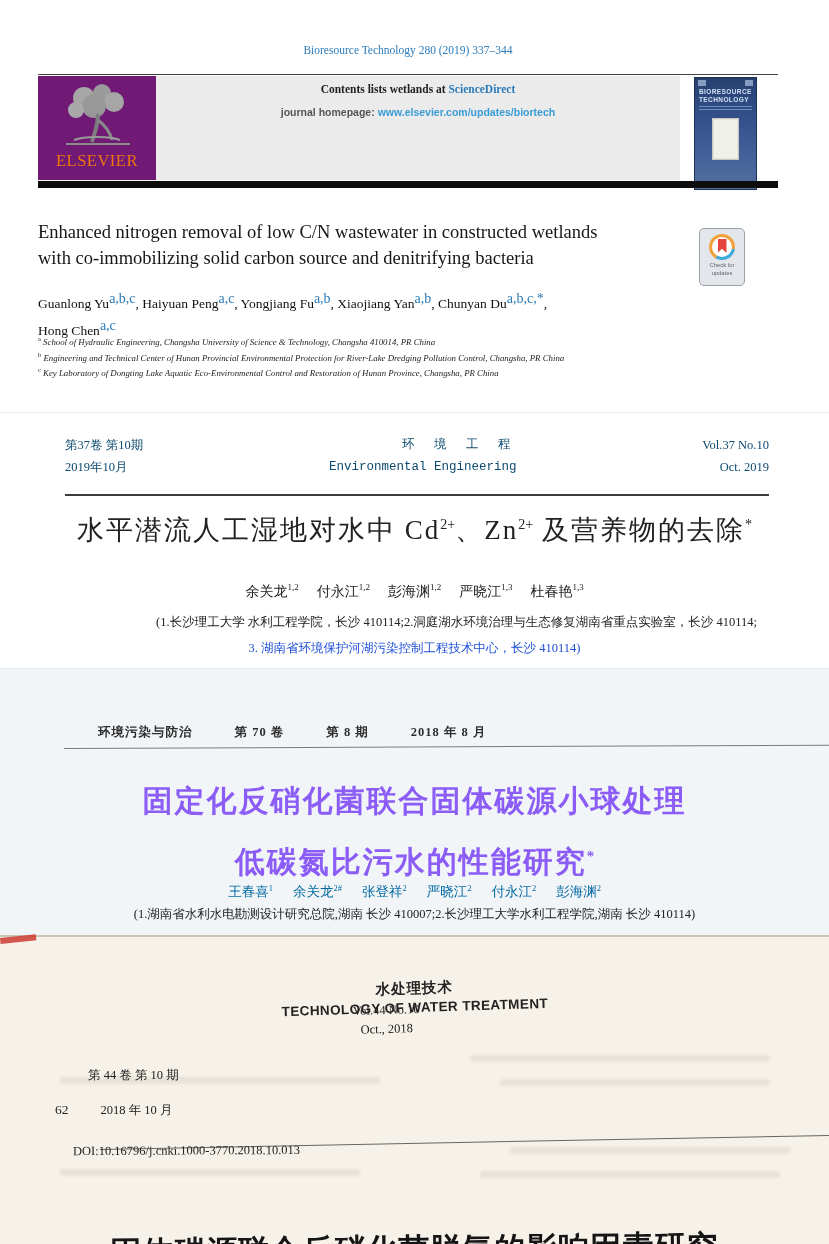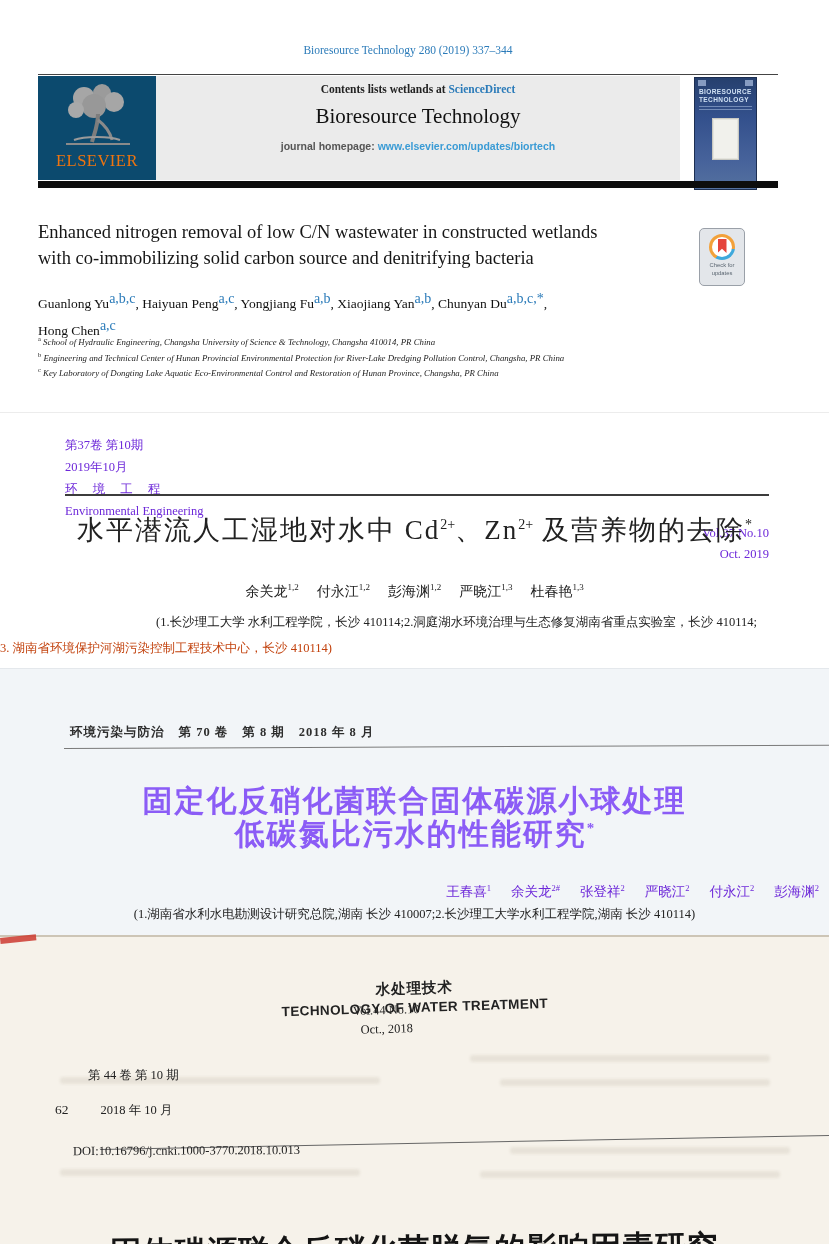--- a/index.html
+++ b/index.html
@@ -5,21 +5,21 @@
   html,body{margin:0;padding:0;background:#ffffff;}
   .page{position:relative;width:829px;height:1244px;background:#fff;overflow:hidden;
         font-family:"Liberation Serif","DejaVu Serif",serif;color:#1a1a1a;}
 
   
   .sec1{position:absolute;top:0;left:0;width:829px;height:412px;background:#fff;}
   .citation{position:absolute;top:44px;left:38px;width:740px;text-align:center;
             font-size:11.5px;color:#2b7bb9;}
   .banner-rule{position:absolute;top:74px;left:38px;width:740px;border-top:1px solid #444;}
   .banner-row{position:absolute;top:76px;left:38px;width:642px;height:104px;display:flex;}
-  .logo-col{width:118px;background:#0c4a6e;text-align:center;position:relative;}
+  .logo-col{width:118px;background:#701a75;text-align:center;position:relative;}
   .logo-col svg{display:block;margin:4px auto 0;}
   .els-word{font-size:16.5px;color:#ee7410;letter-spacing:.5px;margin-top:1px;}
   .banner-gray{flex:1;background:#ebebeb;text-align:center;padding-top:7px;}
   .contents-line{font-size:11.5px;font-weight:bold;color:#222;}
   .link{color:#2b7bb9;text-decoration:none;}
   .jname{font-size:21px;color:#111;margin-top:9px;}
   .homepage{margin-top:11px;font-family:"Liberation Sans","DejaVu Sans",sans-serif;
             font-size:10.5px;font-weight:bold;color:#555;}
   .homepage .link{color:#3a9bd5;}
   .cover{position:absolute;top:77px;left:694px;width:63px;height:113px;
@@ -44,45 +44,45 @@
   .badge-text{font-size:5.8px;line-height:1.35;color:#5a6570;font-family:"Liberation Sans",sans-serif;}
   .authors1{position:absolute;top:287px;left:38px;width:700px;font-size:13.5px;line-height:1.55;color:#111;}
   .authors1 sup{font-size:14px;color:#2b7bb9;}
   .affils1{position:absolute;top:334px;left:38px;width:740px;font-style:italic;font-size:8.8px;
            line-height:1.55;color:#222;}
   .affils1 sup{font-size:6.5px;font-style:normal;}
 
   
   .sec2{position:absolute;top:412px;left:0;width:829px;height:256px;background:#fff;border-top:1px solid #ececec;}
   .s2head{position:absolute;top:22px;left:65px;right:60px;display:flex;justify-content:space-between;
-          font-size:12.5px;color:#6d28d9;line-height:1.75;flex-direction:column;}
-  .s2head .c{text-align:left;}
+          font-size:12.5px;color:#0c4a6e;line-height:1.75;}
+  .s2head .c{text-align:right;font-family:Liberation Mono, monospace;}
   .s2head .r{text-align:right;}
   .s2head .cn{letter-spacing:6px;}
   .s2rule{position:absolute;top:81px;left:65px;right:60px;border-top:2px solid #3c3c3c;}
   .s2title{position:absolute;top:99px;left:0;width:100%;text-align:center;font-size:27px;
            letter-spacing:2px;color:#222;}
   .s2title sup{font-size:14px;letter-spacing:0;}
   .s2authors{position:absolute;top:169px;left:0;width:100%;text-align:center;font-size:14px;color:#222;}
   .s2authors .au{margin:0 9px;}
   .s2authors sup{font-size:9px;}
   .s2affil1{position:absolute;top:201px;left:0;width:100%;text-align:center;font-size:12.5px;color:#222;margin-left:42px;}
-  .s2affil2{position:absolute;top:227px;left:0;width:100%;font-size:12.5px;color:#c2410c;}
+  .s2affil2{position:absolute;top:227px;left:0;width:100%;text-align:center;font-size:12.5px;color:#1d4ed8;}
 
   
   .sec3{position:absolute;top:668px;left:0;width:829px;height:267px;background:#f2f5f8;border-top:1px solid #e4e8ec;}
   .s3head{position:absolute;top:55px;left:70px;font-size:12.5px;font-weight:bold;color:#2e2e2e;}
-  .s3head span{margin-right:14px;letter-spacing:1px;}
+  .s3head span{margin-right:14px;letter-spacing:1px;margin-left:28px;}
   .s3rule{position:absolute;top:79px;left:64px;right:0;border-top:1.5px solid #7a7a7a;
           transform:rotate(-.25deg);transform-origin:left center;}
   .s3title{position:absolute;left:0;width:100%;text-align:center;font-weight:bold;font-size:30px;
            letter-spacing:2px;color:#8b5cf6;}
-  .s3t1{top:112px;} .s3t2{top:145px;}
+  .s3t1{top:112px;} .s3t2{top:173px;}
   .s3title sup{font-size:15px;letter-spacing:0;}
-  .s3authors{position:absolute;top:213px;left:0;width:100%;text-align:right;font-size:13.5px;color:#6d28d9;}
+  .s3authors{position:absolute;top:213px;left:0;width:100%;text-align:center;font-size:13.5px;color:#0369a1;}
   .s3authors .au{margin:0 10px;}
   .s3authors sup{font-size:8.5px;}
   .s3affil{position:absolute;top:237px;left:0;width:100%;text-align:center;font-size:12.5px;color:#222;}
 
   
   .sec4{position:absolute;top:935px;left:0;width:829px;height:309px;background:#f6f2ea;border-top:2px solid #cdc5b6;}
   .red-mark{position:absolute;top:1px;left:0;width:36px;height:6px;background:#cc3a30;opacity:.85;
             transform:rotate(-6deg);transform-origin:left top;}
   .bleed{position:absolute;height:7px;background:#dcd6ca;border-radius:3px;opacity:.55;filter:blur(1.5px);}
   .s4c{position:absolute;top:42px;left:0;width:100%;text-align:center;transform:rotate(-1.8deg);color:#222;}
@@ -125,21 +125,20 @@
             <path d="M12 64 L 76 64" stroke="#8a8a8a" stroke-width="2"></path>
             <path d="M20 60 C 30 56, 56 56, 66 60" stroke="#9a9a9a" stroke-width="2"></path>
           </g>
         </svg>
         <div class="els-word">ELSEVIER</div>
       </div>
       <div class="banner-gray">
         <div class="contents-line">
           <span>Contents lists wetlands at </span><span class="link">ScienceDirect</span>
         </div>
-        <div class="jname">Bioresource Technology</div>
         <div class="homepage">
           <span>journal homepage: </span><span class="link">www.elsevier.com/updates/biortech</span>
         </div>
       </div>
     </div>
 
     <div class="cover">
       <div class="cover-topband">
         <div class="cover-dot"></div>
         <div class="cover-dot"></div>

